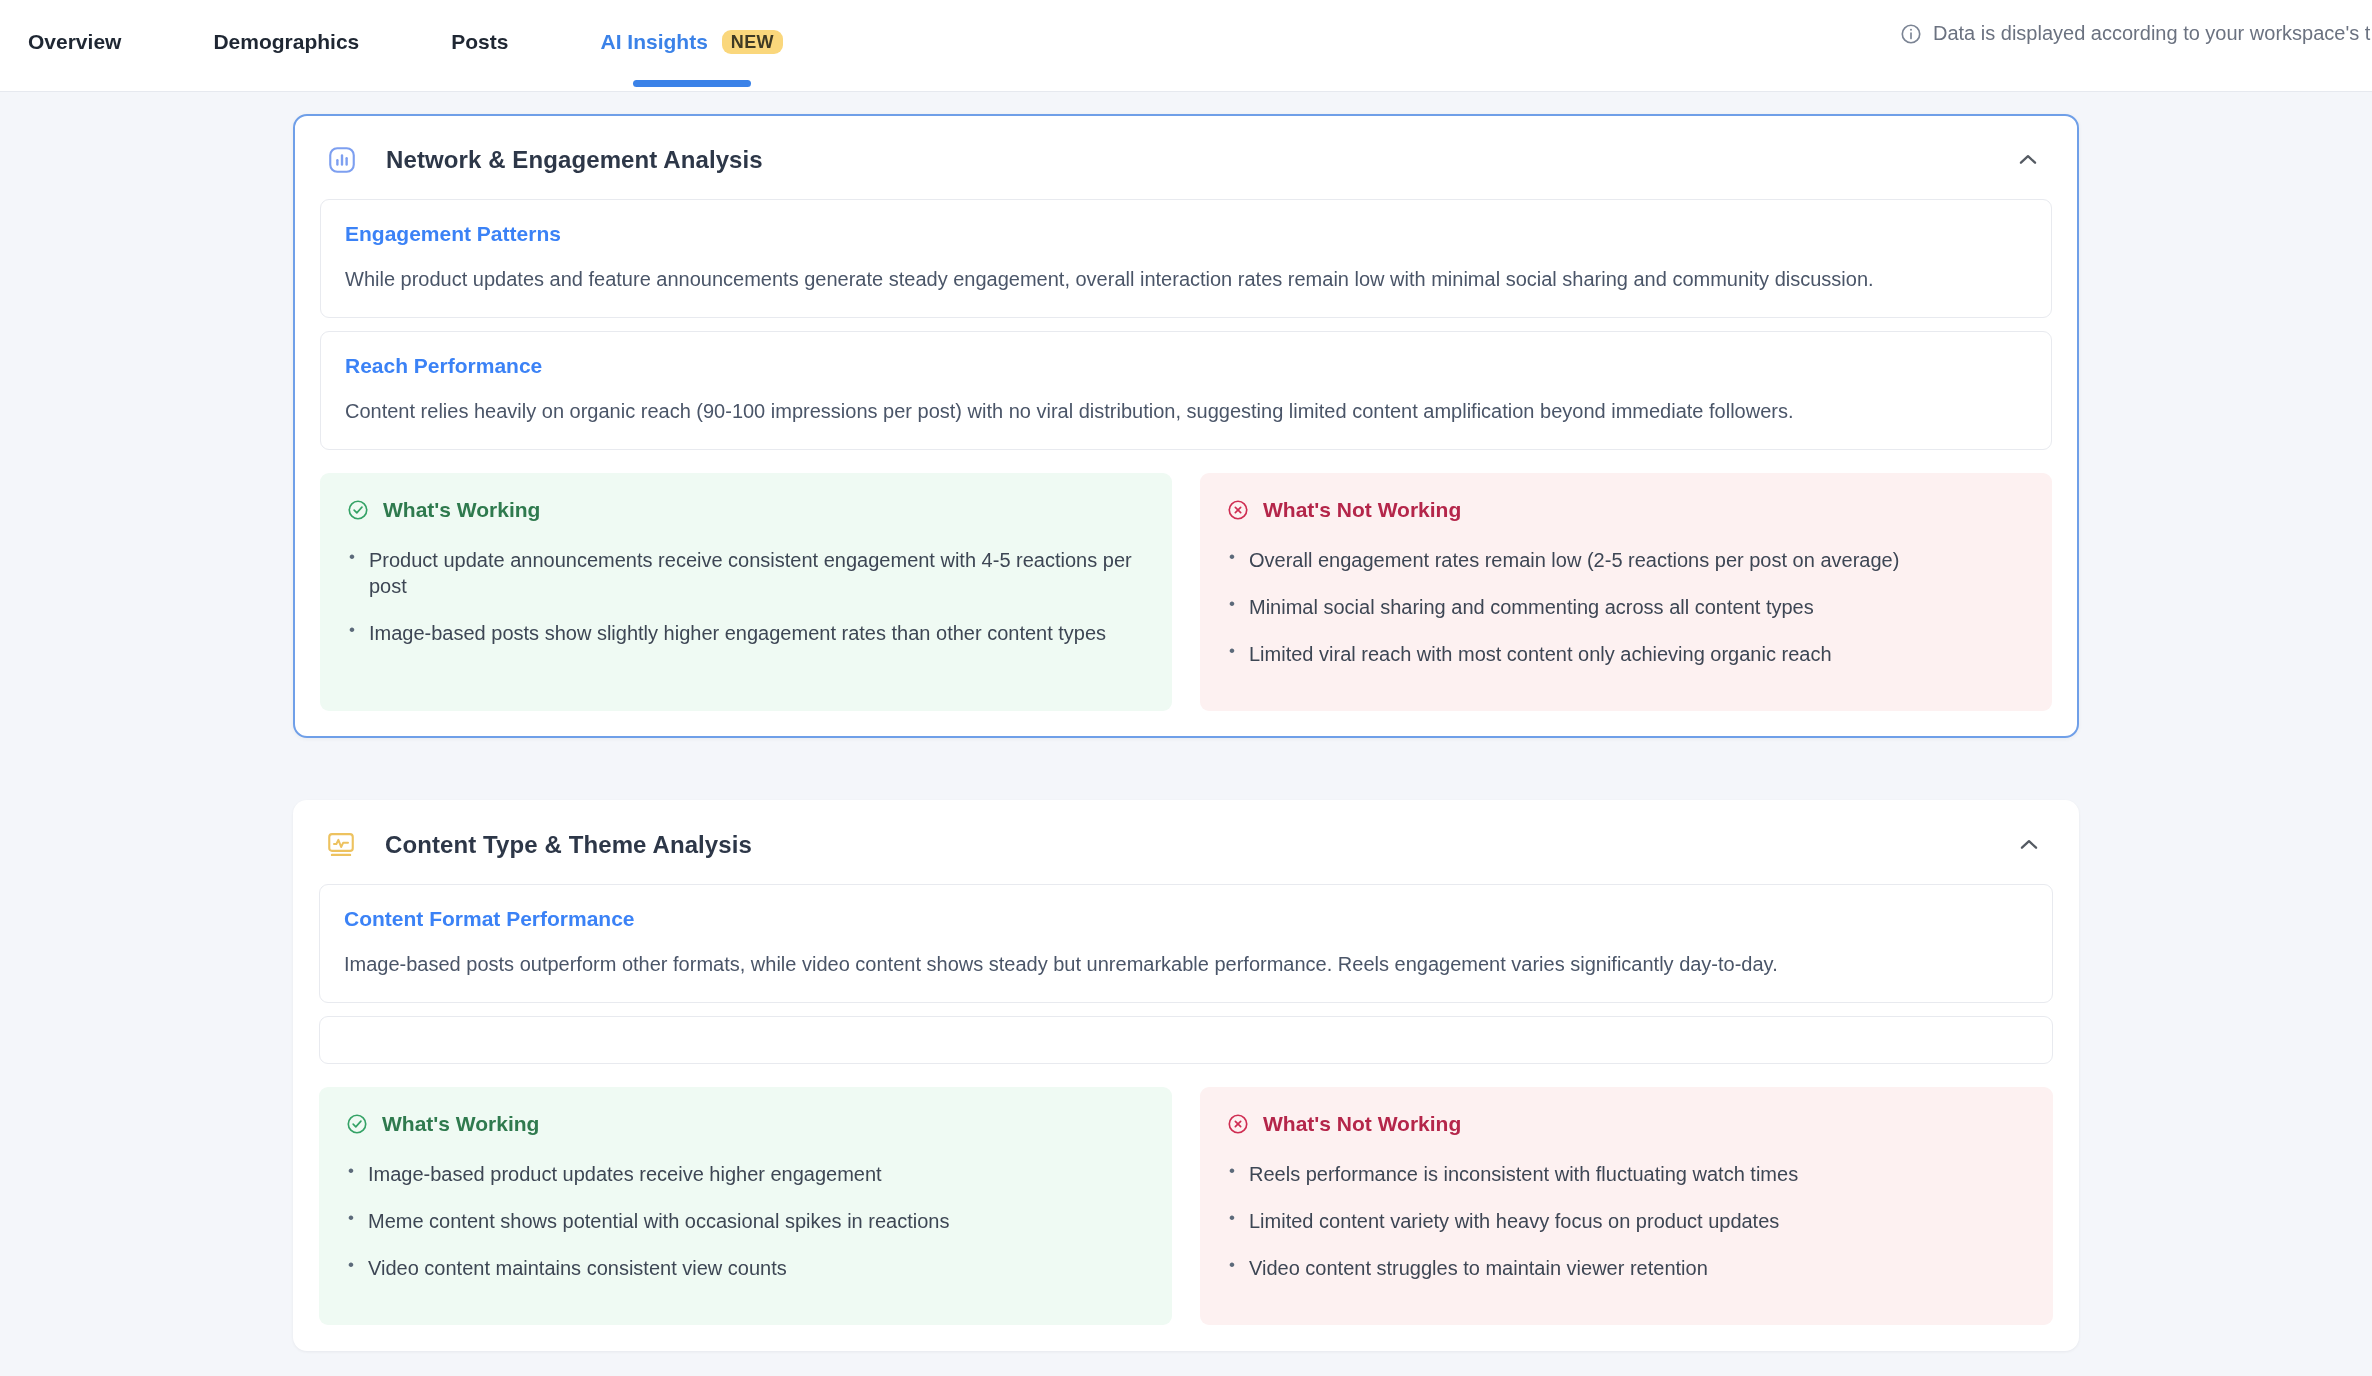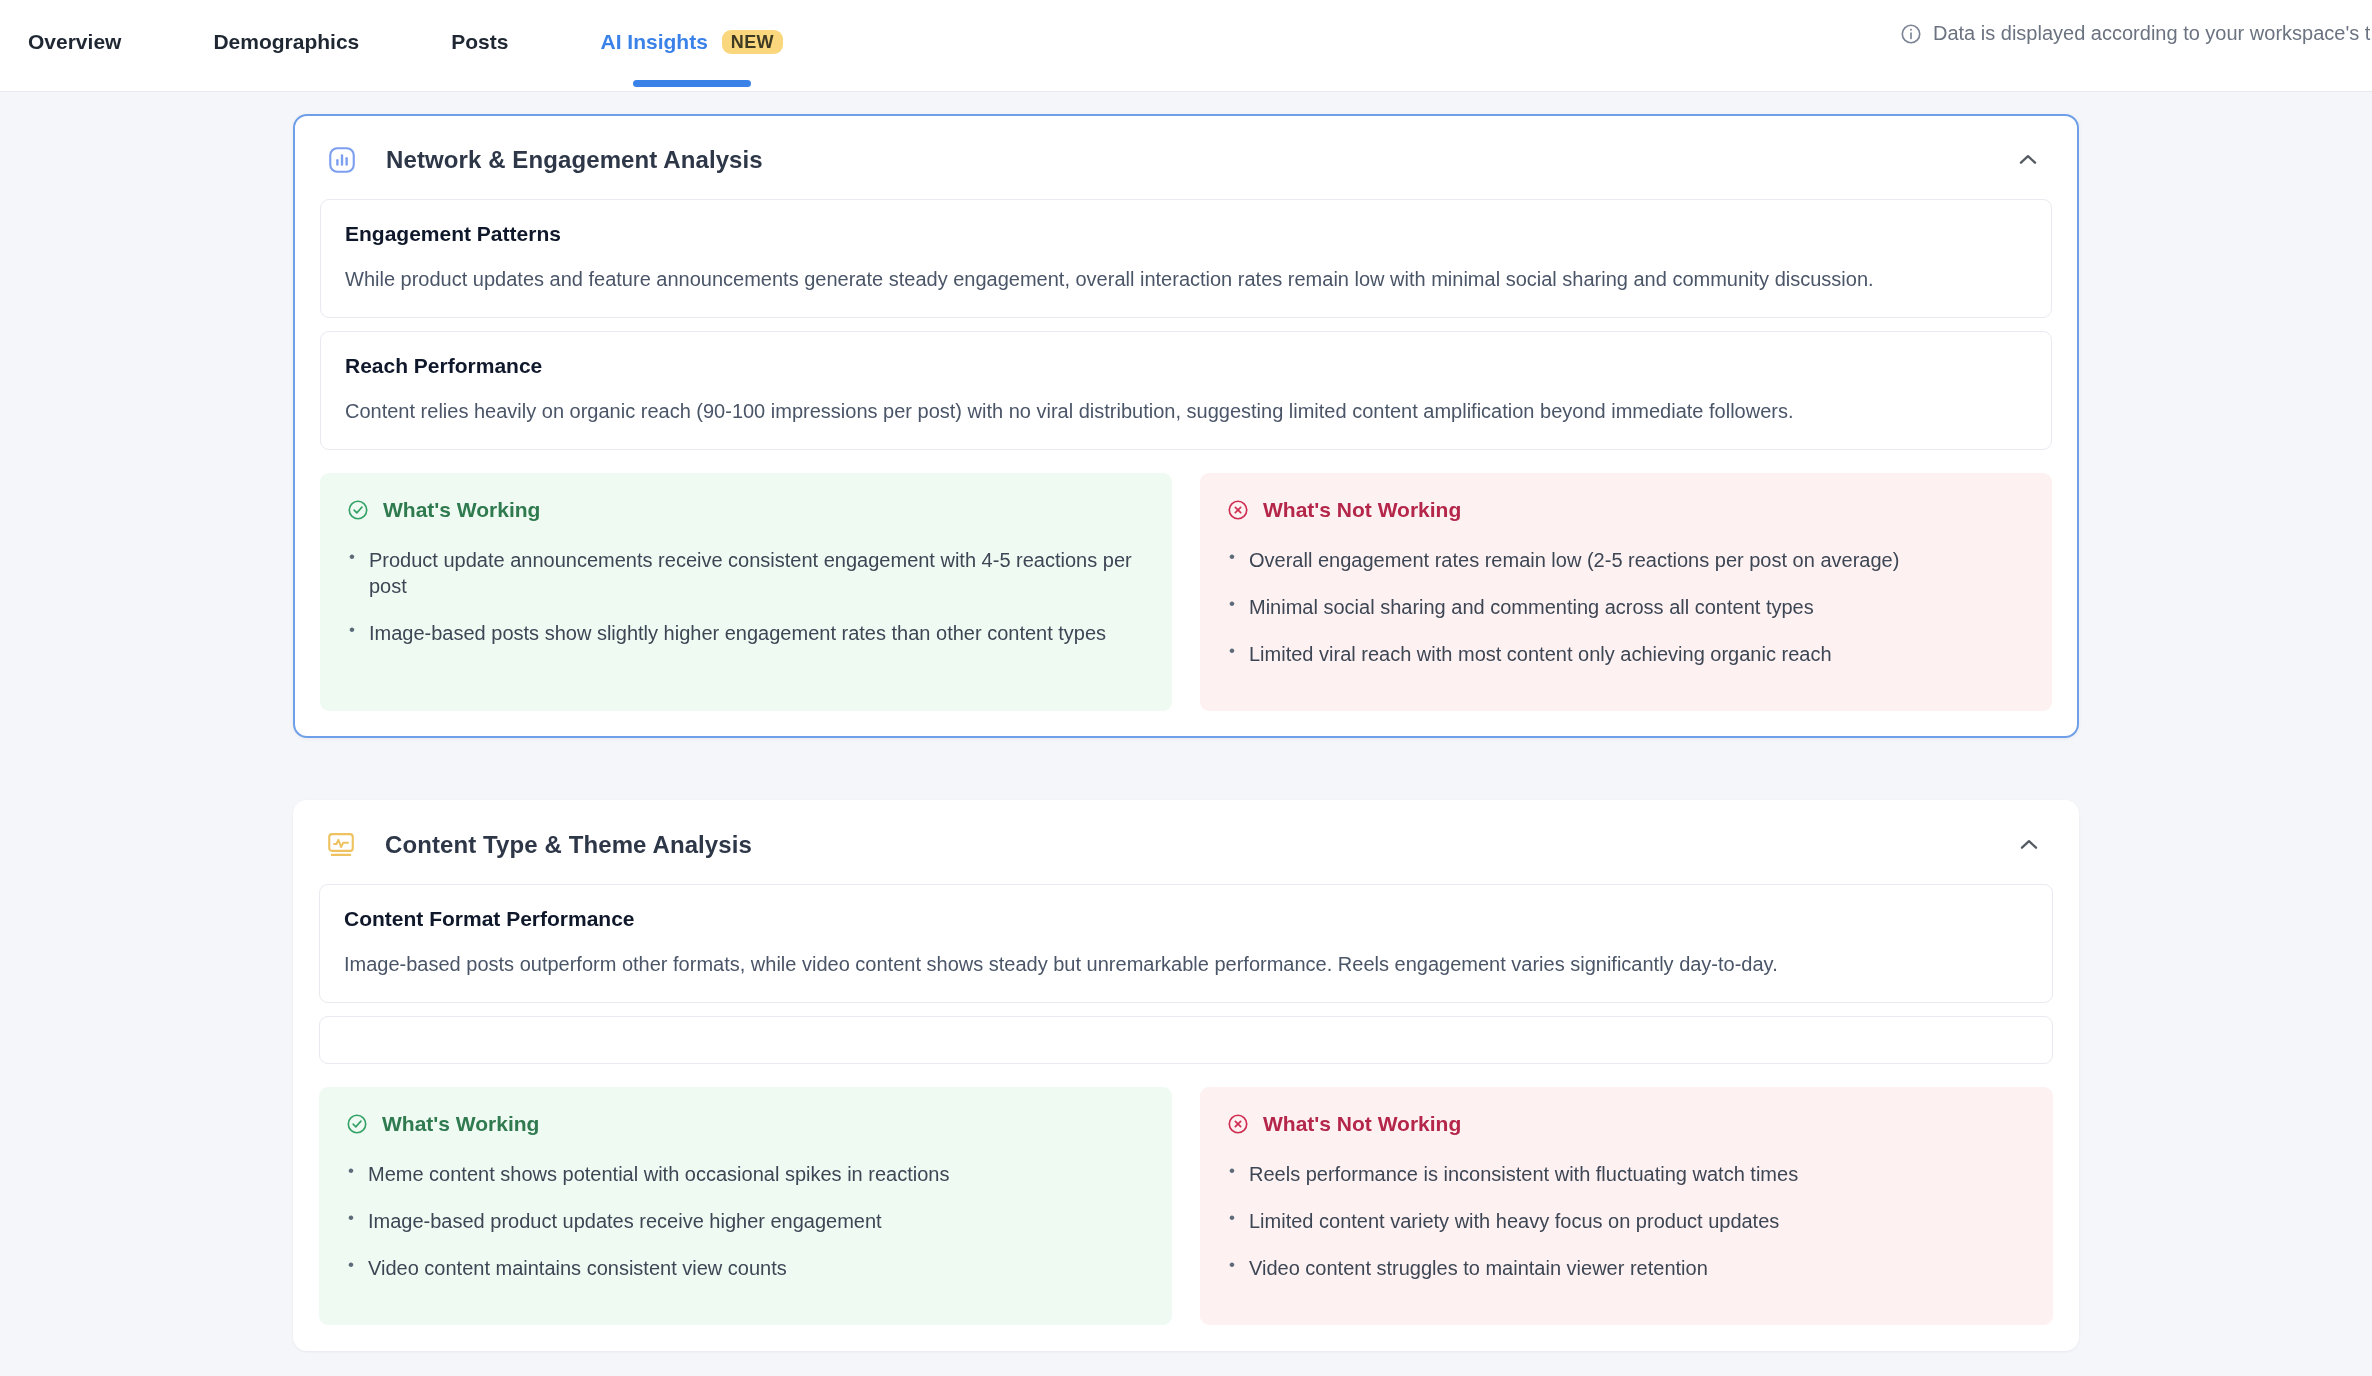--- a/index.html
+++ b/index.html
@@ -134,21 +134,21 @@
   .panel {
     margin: 0 25px 13px 25px;
     border: 1px solid #e8eaef;
     border-radius: 9px;
     padding: 22px 24px 24px 24px;
     background: #fff;
   }
   .panel-title {
     font-size: 21px;
     font-weight: 700;
-    color: #0f172a;
+    color: #3b82f6;
     margin-bottom: 20px;
   }
   .panel-text {
     font-size: 20px;
     color: #4a5568;
     line-height: 1.35;
   }
 
   .two-col {
     display: flex;
@@ -324,22 +324,22 @@
     <div class="two-col">
       <div class="col good">
         <div class="col-head">
           <svg width="22" height="22" viewBox="0 0 24 24" fill="none" stroke="#34a266" stroke-width="1.8">
             <circle cx="12" cy="12" r="9.5"></circle>
             <polyline points="7.8,12.2 10.7,15.1 16.3,8.9" stroke-linecap="round" stroke-linejoin="round"></polyline>
           </svg>
           <span class="col-head-label">What's Working</span>
         </div>
         <ul class="bullets">
+          <li>Image-based product updates receive higher engagement</li>
           <li>Meme content shows potential with occasional spikes in reactions</li>
-          <li>Image-based product updates receive higher engagement</li>
           <li>Video content maintains consistent view counts</li>
         </ul>
       </div>
 
       <div class="col bad">
         <div class="col-head">
           <svg width="22" height="22" viewBox="0 0 24 24" fill="none" stroke="#cf2d52" stroke-width="1.8">
             <circle cx="12" cy="12" r="9.5"></circle>
             <line x1="9.1" y1="9.1" x2="14.9" y2="14.9" stroke-linecap="round"></line>
             <line x1="14.9" y1="9.1" x2="9.1" y2="14.9" stroke-linecap="round"></line>

